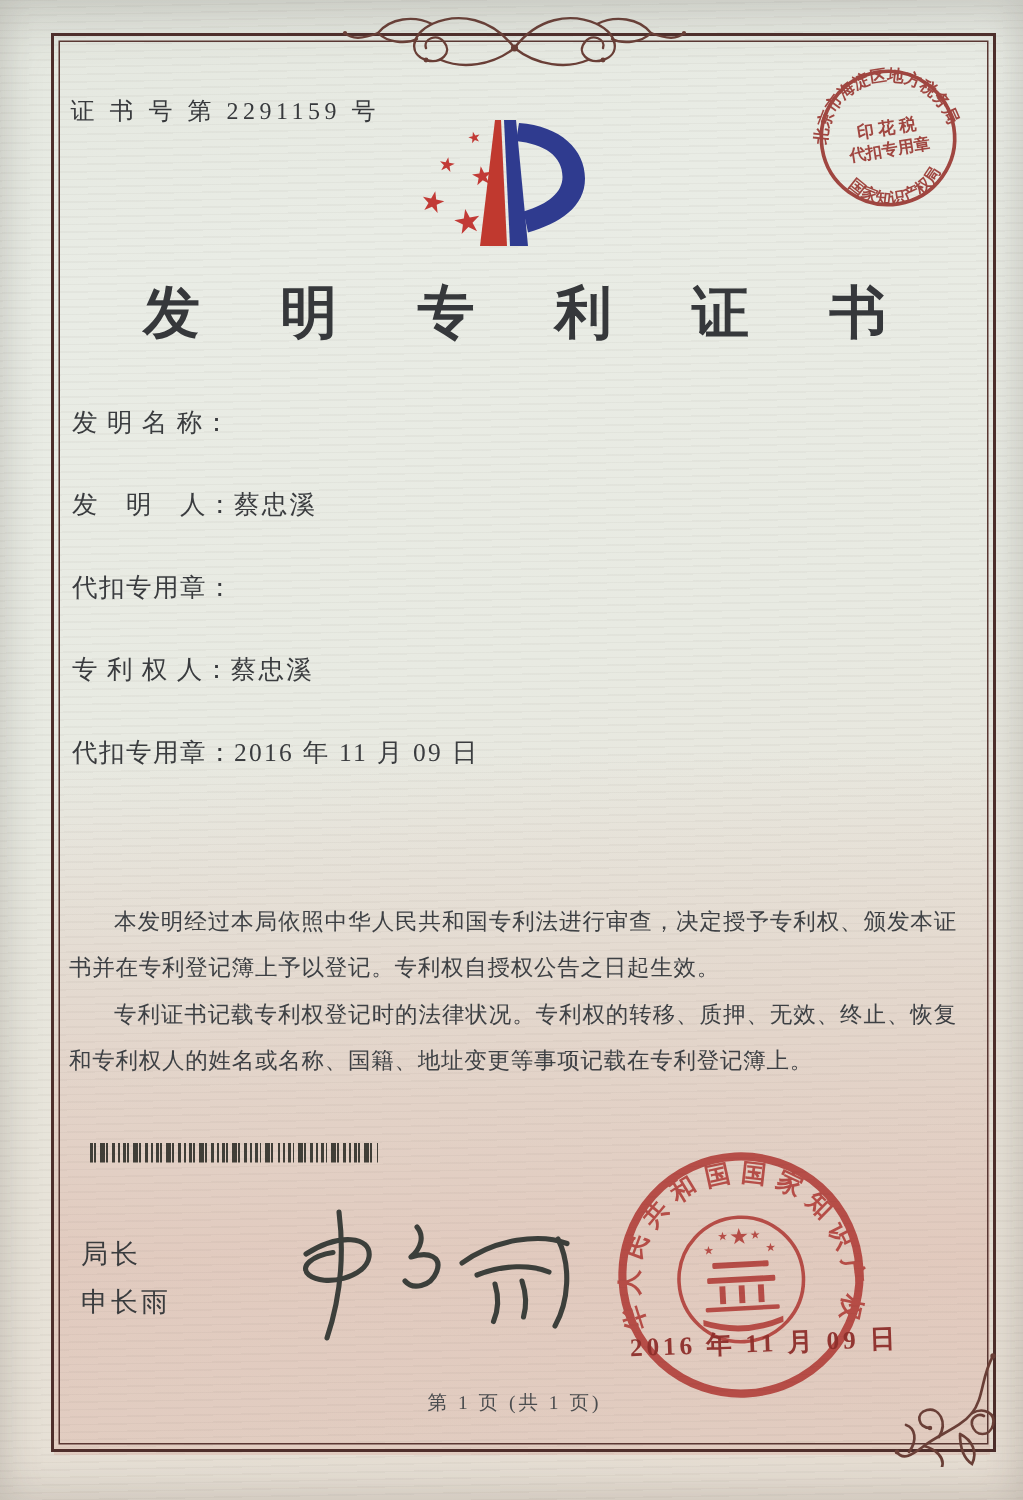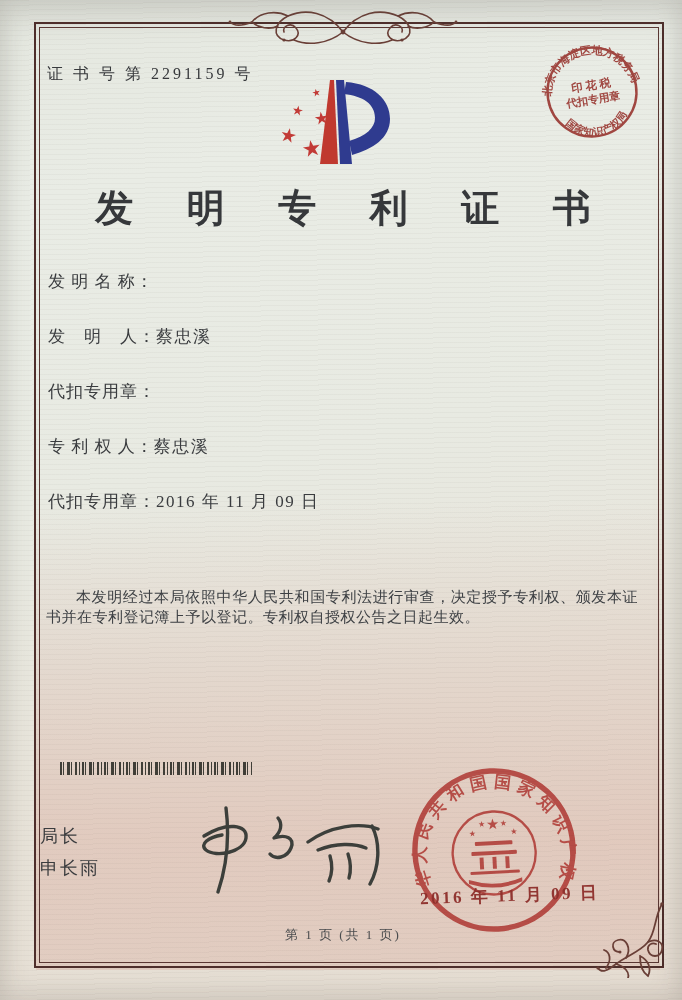--- a/index.html
+++ b/index.html
@@ -28,34 +28,34 @@
   .logo .star{position:absolute;color:#c23a36;line-height:1;font-family:"DejaVu Sans",sans-serif;}
 
   .title{position:absolute;left:34px;right:30px;top:183px;text-align:center;
     font-size:38px;font-weight:700;color:#36383b;letter-spacing:22px;text-indent:22px;}
 
   .fields{position:absolute;left:48px;top:270px;width:560px;}
   .field{display:flex;align-items:baseline;height:55px;font-size:17px;letter-spacing:1px;color:#3a3c3f;}
   .field .lab{white-space:pre;}
   .field .val{letter-spacing:1.5px;}
 
-  .paras{position:absolute;left:46px;right:44px;top:587px;font-size:15px;line-height:20px;
+  .paras{position:absolute;left:46px;right:44px;top:600px;font-size:15px;line-height:31px;
     text-align:justify;color:#3d4044;letter-spacing:.5px;}
   .paras p{margin:0;text-indent:2em;}
 
   .barcode{position:absolute;left:60px;top:762px;width:192px;height:13px;opacity:.85;
     background:repeating-linear-gradient(90deg,
       #24251f 0 2px, transparent 2px 3px,
       #24251f 3px 4px, transparent 4px 7px,
       #24251f 7px 10px, transparent 10px 11px,
       #24251f 11px 12px, transparent 12px 15px,
       #24251f 15px 17px, transparent 17px 19px,
       #24251f 19px 20px, transparent 20px 22px);}
 
-  .signing{position:absolute;left:40px;top:820px;font-size:18px;color:#3a3c3e;line-height:32px;letter-spacing:2px;}
+  .signing{position:absolute;left:54px;top:820px;font-size:18px;color:#3a3c3e;line-height:32px;letter-spacing:2px;}
   .signature{position:absolute;left:168px;top:796px;width:240px;height:104px;}
 
   .seal{position:absolute;left:410px;top:766px;width:168px;height:168px;opacity:.9;mix-blend-mode:multiply;
     transform:rotate(-3deg);}
   .seal-date{position:absolute;left:420px;top:884px;font-size:17px;font-weight:700;color:#8e2f2b;
     letter-spacing:2.5px;transform:rotate(-2deg);opacity:.95;}
 
   .footer{position:absolute;left:34px;right:30px;top:926px;text-align:center;font-size:13px;
     color:#4a4c4e;letter-spacing:2px;}
 </style>
@@ -155,20 +155,21 @@
       <span class="val">蔡忠溪</span>
     </div>
     <div class="field">
       <span class="lab">代扣专用章：</span>
       <span class="val">2016 年 11 月 09 日</span>
     </div>
   </div>
 
   <div class="paras">
     <p>本发明经过本局依照中华人民共和国专利法进行审查，决定授予专利权、颁发本证书并在专利登记簿上予以登记。专利权自授权公告之日起生效。</p>
+    <p>专利证书记载专利权登记时的法律状况。专利权的转移、质押、无效、终止、恢复和专利权人的姓名或名称、国籍、地址变更等事项记载在专利登记簿上。</p>
   </div>
 
   <div class="barcode"></div>
 
   <div class="signing">
     <div>局长</div>
     <div>申长雨</div>
   </div>
 
   <svg class="signature" viewBox="0 0 240 104">

